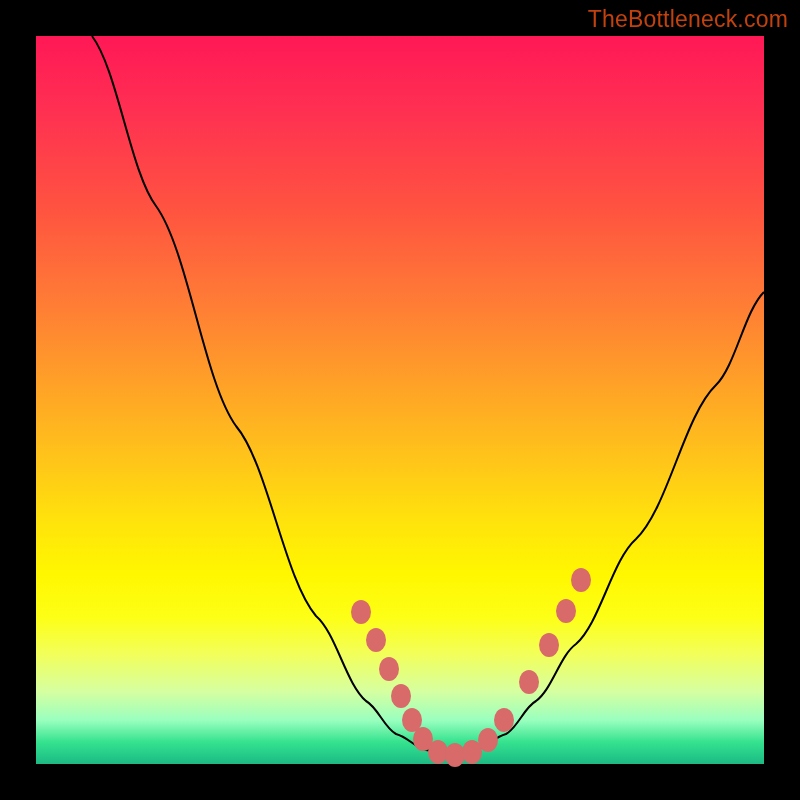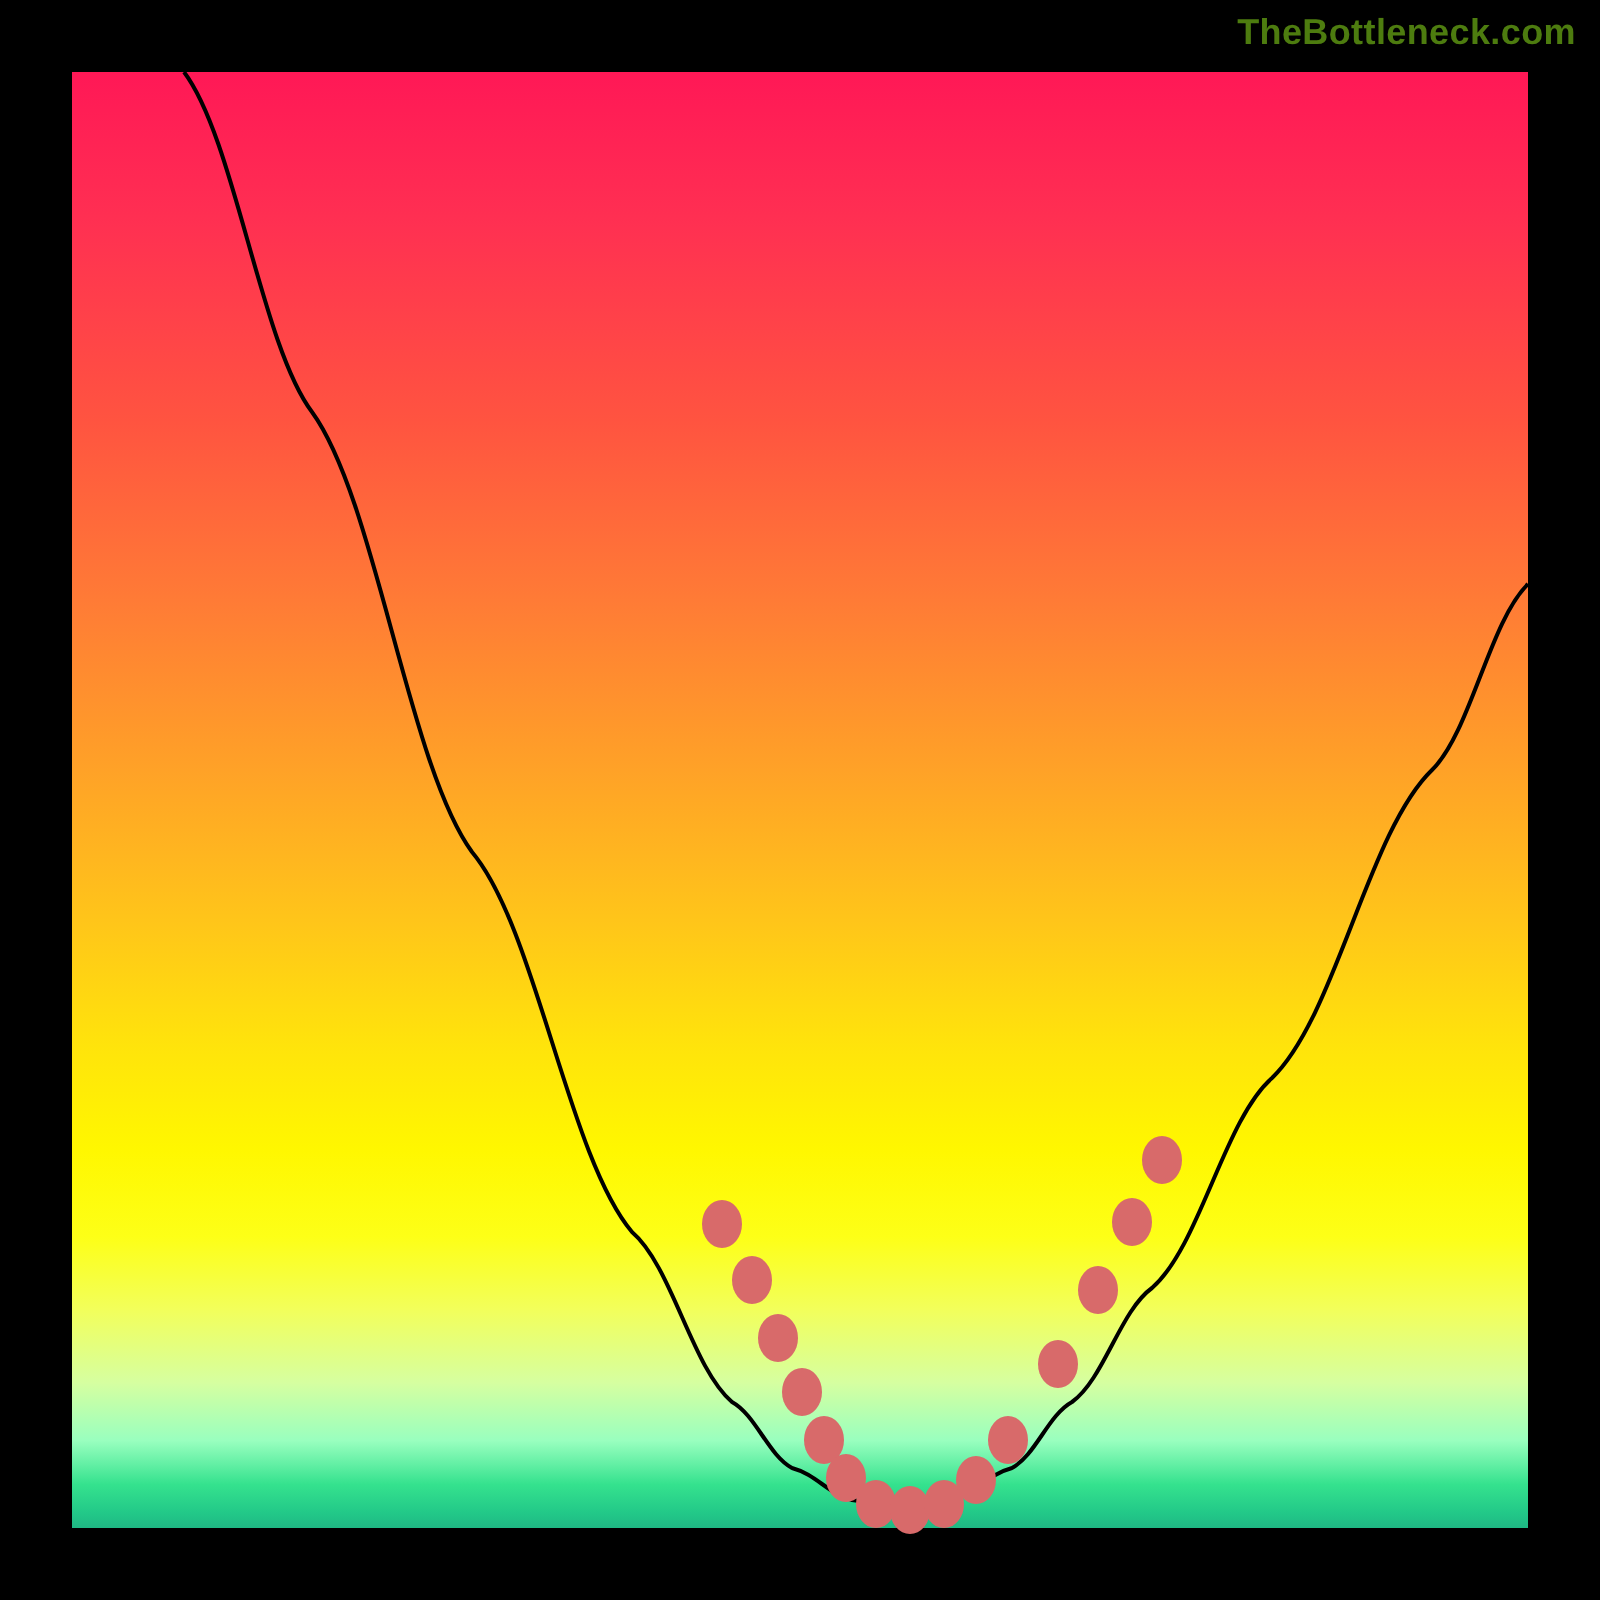--- a/index.html
+++ b/index.html
@@ -39,23 +39,23 @@
       #99ffbf 94%,
       #35e28e 97%,
       #22c888 99%,
       #1fb884 100%
     );
   }
   .watermark {
     position: absolute;
     top: 6px;
     right: 12px;
-    color: #4d7c0f;
-    font-size: 18px;
-    font-weight: 700;
+    color: #c2410c;
+    font-size: 23px;
+    font-weight: 400;
     letter-spacing: 0.2px;
     user-select: none;
   }
   svg.curve {
     position: absolute;
     left: 0;
     top: 0;
     width: 728px;
     height: 728px;
     overflow: visible;

